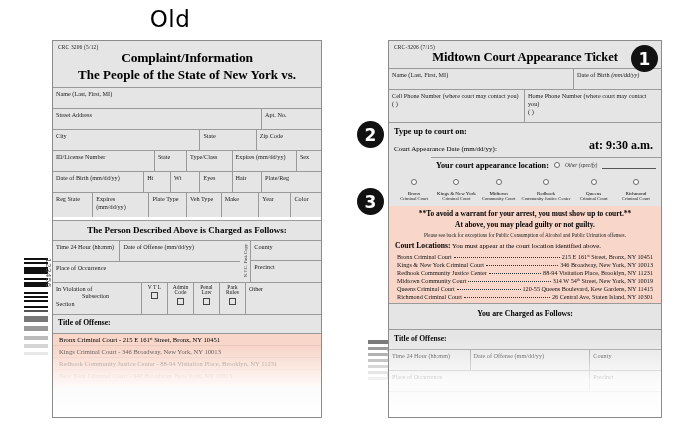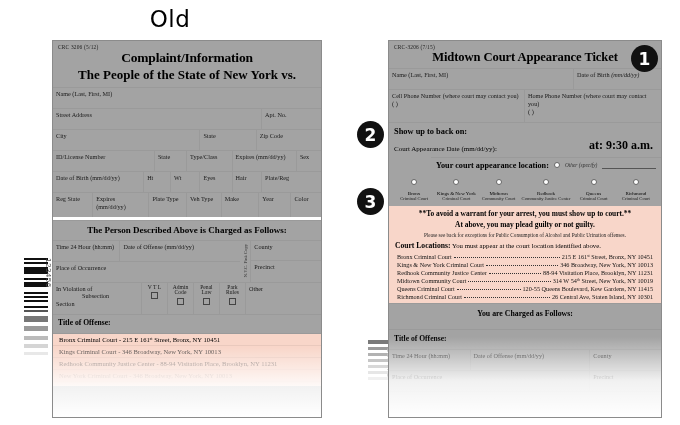--- a/index.html
+++ b/index.html
@@ -23,21 +23,21 @@
   #cap-new { left:340px; width:340px; text-align:center; }
 
   
   .panel { position:absolute; background:#fff; }
   #panel-old { left:22px; top:40px; width:300px; height:378px; }
   #panel-new { left:362px; top:40px; width:300px; height:378px; }
 
   .sheet {
     position:absolute; left:30px; top:0; right:0; bottom:0;
     border:1px solid #8b8b8b;
-    background:#a3a3a3;
+    background:#e5e5e5;
     overflow:hidden;
   }
   #panel-new .sheet { left:26px; }
 
   
   .fade {
     position:absolute; left:0; right:0; bottom:0; height:70px;
     background:linear-gradient(to bottom, rgba(255,255,255,0) 0%, rgba(255,255,255,0.85) 55%, #fff 100%);
     pointer-events:none; z-index:9;
   }
@@ -369,21 +369,21 @@
         <div class="cell" style="flex:1 1 50%;min-height:19px;">
           <span>Cell Phone Number (where court may contact you)</span><br>
           <span style="font-size:6.4px;">(          )</span>
         </div>
         <div class="cell" style="flex:1 1 50%;min-height:19px;">
           <span>Home Phone Number (where court may contact you)</span><br>
           <span style="font-size:6.4px;">(          )</span>
         </div>
       </div>
 
-      <div class="showup">Show up to back on:</div>
+      <div class="showup">Type up to court on:</div>
       <div class="apprdate">
         <span>Court Appearance Date (mm/dd/yy):</span>
         <span class="at">at: 9:30 a.m.</span>
       </div>
 
       <div class="loc-hd">
         <span class="t">Your court appearance location:</span>
         <span class="radio"></span>
         <span class="other">Other (specify)</span>
         <span class="uline"></span>

